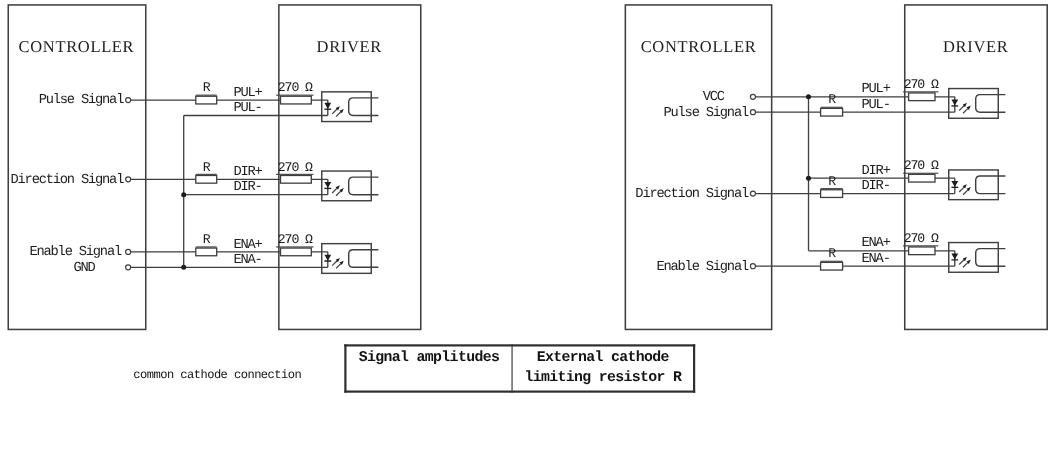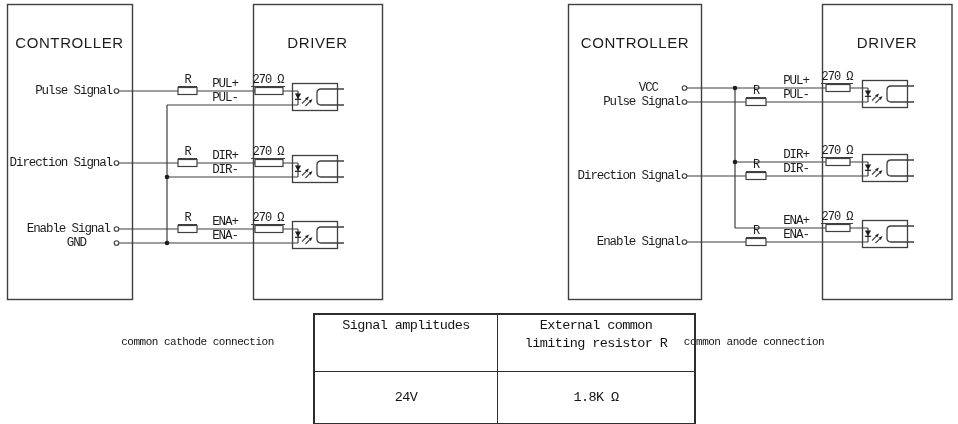--- a/index.html
+++ b/index.html
@@ -3,21 +3,21 @@
 <meta charset="utf-8">
 <style>
   html,body { margin:0; padding:0; background:#fff; }
   #canvas {
     position:relative; width:958px; height:424px;
     background:#fff; overflow:hidden;
     font-family:"Liberation Mono","DejaVu Sans Mono",monospace;
   }
   svg { position:absolute; left:0; top:0; }
   .title {
-    position:absolute; font-family:Liberation Sans, sans-serif;
+    position:absolute; font-family:Liberation Serif, serif;
     font-size:15px; letter-spacing:0.6px; color:#1d1d1d;
     text-align:center; line-height:18px; white-space:nowrap;
   }
   .lbl {
     position:absolute; font-size:12.5px; letter-spacing:-1.1px;
     color:#1d1d1d; line-height:14px; white-space:nowrap;
   }
   .right  { text-align:right; }
   .center { text-align:center; }
   .rl {
@@ -30,21 +30,21 @@
     color:#141414; text-align:center; line-height:17px; white-space:nowrap;
   }
   table.amp {
     position:absolute; left:313px; top:313px;
     border-collapse:collapse; border:2px solid #2e2e2e;
     font-family:"Liberation Mono","DejaVu Sans Mono",monospace;
     font-size:13.5px; letter-spacing:-0.6px; color:#141414;
   }
   table.amp td {
     border:1.6px solid #2e2e2e; text-align:center;
-    vertical-align:middle; padding:16px;
+    vertical-align:middle; padding:0;font-weight:bold;
   }
   td.c1 { width:150px; }
   td.c2 { width:164px; }
   tr.hdr td { height:38px; vertical-align:top; padding-top:2px; line-height:18px; }
   tr.data td { height:19px; }
 </style>
 </head>
 <body>
 
 <div id="canvas">
@@ -169,31 +169,26 @@
   <div class="lbl center" style="left:771px;top:148px;width:50px;">DIR+</div>
   <div class="lbl center" style="left:771px;top:162px;width:50px;">DIR-</div>
   <div class="lbl center" style="left:771px;top:214px;width:50px;">ENA+</div>
   <div class="lbl center" style="left:771px;top:228px;width:50px;">ENA-</div>
 
   <div class="rl" style="left:821px;top:71px;width:32px;">270 Ω</div>
   <div class="rl" style="left:821px;top:145px;width:32px;">270 Ω</div>
   <div class="rl" style="left:821px;top:211px;width:32px;">270 Ω</div>
 
   <div class="cap" style="left:80px;top:334px;width:235px;">common cathode connection</div>
-  <div class="cap" style="left:645px;top:334px;width:218px;">common anode connection</div>
 
   <table class="amp">
     <tbody>
         <tr class="hdr">
       <td class="c1">Signal amplitudes</td>
       <td class="c2">
-        <div>External common</div>
+        <div>External cathode</div>
         <div>limiting resistor R</div>
       </td>
-    </tr>
-    <tr class="data">
-      <td class="c1">24V</td>
-      <td class="c2">1.8K Ω</td>
     </tr>
   </tbody>
     </table>
 
 </div>
 
 </body></html>

